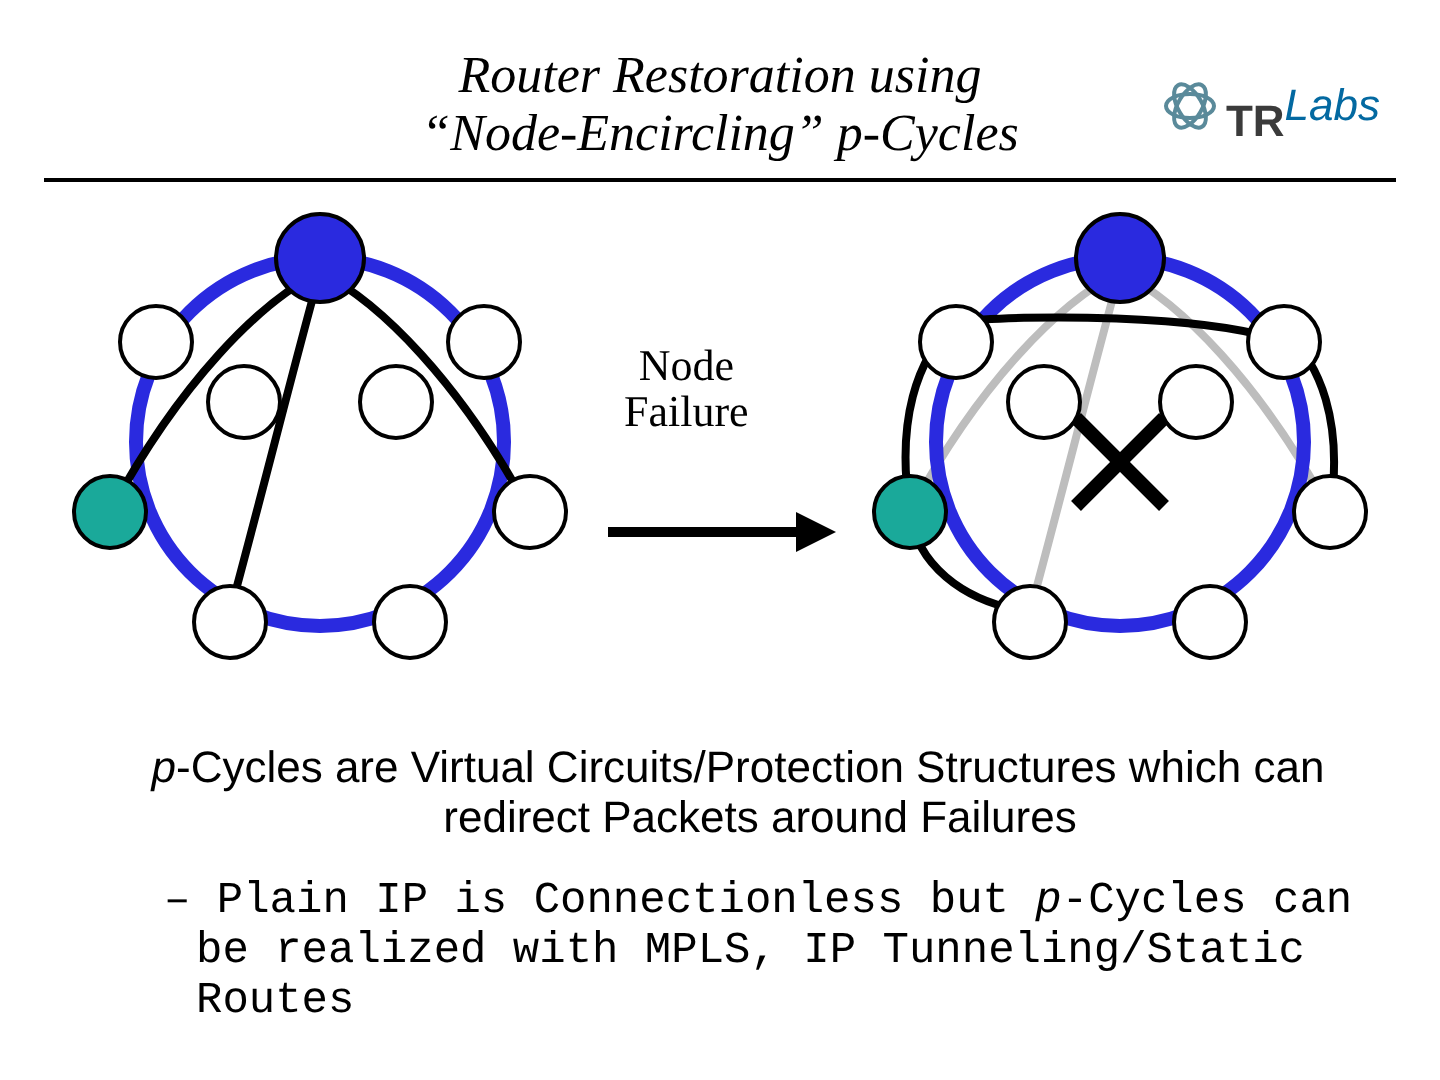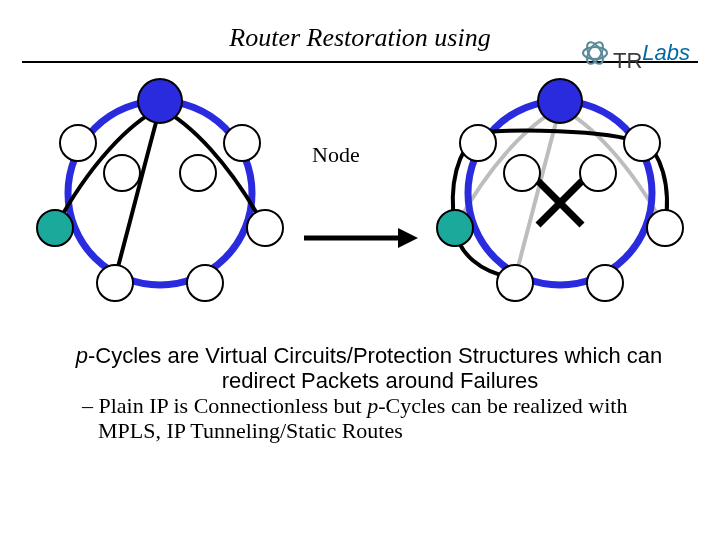--- a/index.html
+++ b/index.html
@@ -22,21 +22,21 @@
   }
   .logo {
     position: absolute;
     right: 30px;
     top: 32px;
     display: flex;
     align-items: center;
     font-family: Verdana, Arial, sans-serif;
   }
   .logo svg { margin-right: 4px; }
-  .logo .tr { font-weight: 400; font-size: 22px; color: #3b3b3b; margin-top: 16px; }
+  .logo .tr { font-weight: 700; font-size: 22px; color: #3b3b3b; margin-top: 16px; }
   .logo .labs { font-weight: 400; font-size: 22px; color: #0369a1; font-style: italic; }
   .rule {
     border: none;
     border-top: 2px solid #000;
     margin: 8px 22px 0 22px;
   }
   .diagram-area {
     position: relative;
     height: 270px;
     margin-top: 10px;
@@ -60,34 +60,35 @@
     padding: 0 34px 0 34px;
     line-height: 1.15;
     font-family: Verdana, Arial, sans-serif;
   }
   .body-text .lead {
     text-indent: -22px;
     padding-left: 40px;
     text-align: center;
   }
   .body-text .sub {
-    font-family: Liberation Serif, serif;
+    font-family: Liberation Mono, monospace;
     font-size: 22px;
     padding-left: 64px;
     text-indent: -16px;
-    margin-top: 0;
+    margin-top: 16px;
   }
   .it { font-style: italic; }
   .netdiag { position: absolute; }
 </style>
 </head>
 <body>
 
 <div class="title">
   <span>Router Restoration using</span><br>
+  <span>“Node-Encircling” p-Cycles</span>
 </div>
 
 <div class="logo">
   <svg width="28" height="28" viewBox="0 0 28 28">
     <g fill="none" stroke="#5a8a9a" stroke-width="2">
       <ellipse cx="14" cy="14" rx="12" ry="6"></ellipse>
       <ellipse cx="14" cy="14" rx="12" ry="6" transform="rotate(60 14 14)"></ellipse>
       <ellipse cx="14" cy="14" rx="12" ry="6" transform="rotate(-60 14 14)"></ellipse>
     </g>
   </svg>
@@ -116,20 +117,21 @@
     <circle cx="105" cy="210" r="18" fill="#fff" stroke="#000" stroke-width="2"></circle>
     <circle cx="45" cy="155" r="18" fill="#1aa99a" stroke="#000" stroke-width="2"></circle>
     <circle cx="68" cy="70" r="18" fill="#fff" stroke="#000" stroke-width="2"></circle>
 
     <circle cx="112" cy="100" r="18" fill="#fff" stroke="#000" stroke-width="2"></circle>
     <circle cx="188" cy="100" r="18" fill="#fff" stroke="#000" stroke-width="2"></circle>
   </svg>
 
   <div class="node-failure">
     <span>Node</span><br>
+    <span>Failure</span>
   </div>
 
   <svg class="arrow-right" width="120" height="30">
     <line x1="4" y1="15" x2="98" y2="15" stroke="#000" stroke-width="5"></line>
     <polygon points="98,5 118,15 98,25" fill="#000"></polygon>
   </svg>
 
   <svg class="netdiag" style="left:410px; top:0;" width="300" height="240" viewBox="0 0 300 240">
 
     <path d="M45,155 C80,90 120,50 150,35" fill="none" stroke="#bdbdbd" stroke-width="4"></path>

